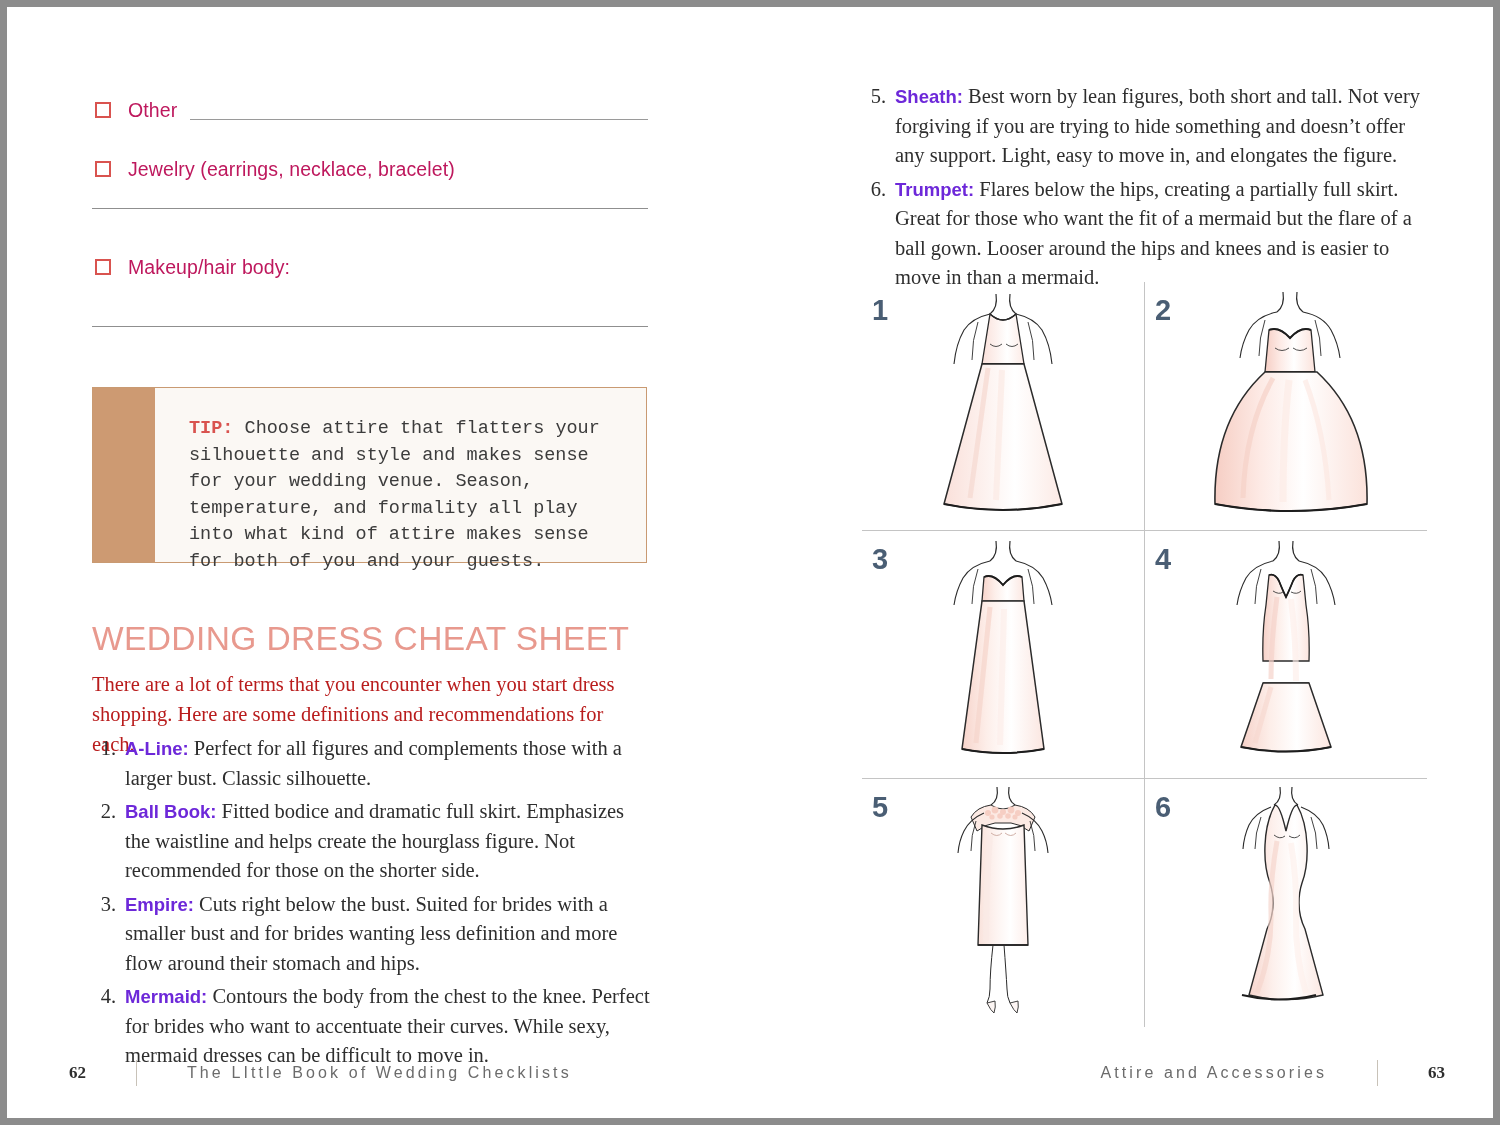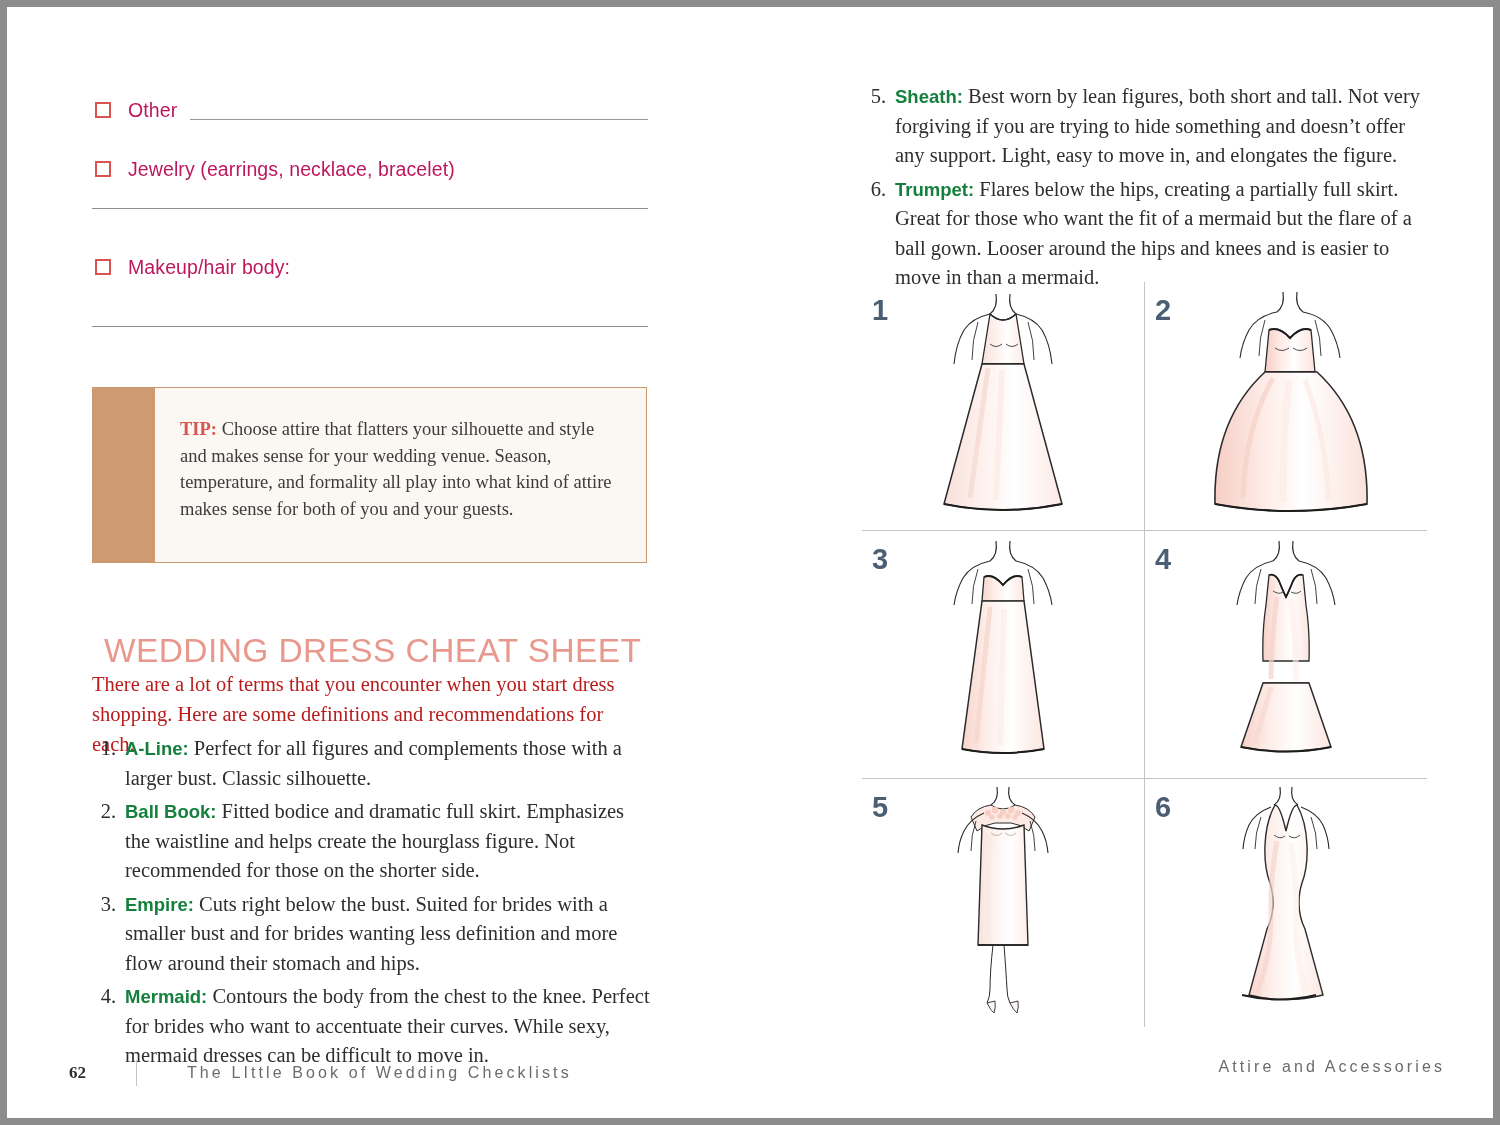--- a/index.html
+++ b/index.html
@@ -67,41 +67,41 @@
     background: #fbf8f4;
     display: flex;
   }
   #tip-bar {
     width: 62px;
     background: #cd9a72;
     flex: 0 0 auto;
   }
   #tip-text {
     flex: 1 1 auto;
-    padding: 28px 26px 0 25px;
-    font-family: Liberation Serif, serif;
+    padding: 28px 26px 0 34px;
+    font-family: Liberation Mono, monospace;
     font-size: 18.5px;
     line-height: 26.5px;
     color: #3c3c3c;
   }
   #tip-label {
     color: #d9534f;
     font-weight: bold;
   }
 
   
   #cheat-heading {
     position: absolute;
     left: 85px; top: 613px;
     font-family: "Liberation Sans", sans-serif;
     font-size: 33.5px;
     letter-spacing: 0.4px;
     color: #e8998e;
     font-weight: normal;
-    margin: 12px;
+    margin: 0;
     white-space: nowrap;
   }
 
   
   #cheat-intro {
     position: absolute;
     left: 85px; top: 662px;
     width: 548px;
     font-family: "Liberation Serif", serif;
     font-size: 20.5px;
@@ -128,21 +128,21 @@
   }
   ol.terms li .num {
     position: absolute;
     left: 0; top: 0;
     width: 24px;
     text-align: right;
     font-family: "Liberation Serif", serif;
     color: #2e2e2e;
   }
   ol.terms li .term {
-    color: #15803d;
+    color: #6d28d9;
     font-weight: bold;
     font-family: "Liberation Sans", sans-serif;
     font-size: 18.5px;
   }
 
   #left-terms { left: 85px; top: 727px; }
 
   
   #right-page {
     position: absolute;
@@ -209,21 +209,21 @@
     margin: 0 22px;
   }
   .running-head {
     font-family: "Liberation Sans", sans-serif;
     font-size: 16px;
     letter-spacing: 3.1px;
     color: #6b6b6b;
     white-space: nowrap;
   }
   #footer-left { left: 62px; }
-  #footer-right { right: 62px; flex-direction: column; }
+  #footer-right { right: 62px; }
 </style>
 </head>
 <body>
 
 <div id="page">
 
   <div id="left-page">
 
     <div class="check-row" style="left:88px; top:92px;">
       <span class="checkbox"></span>

